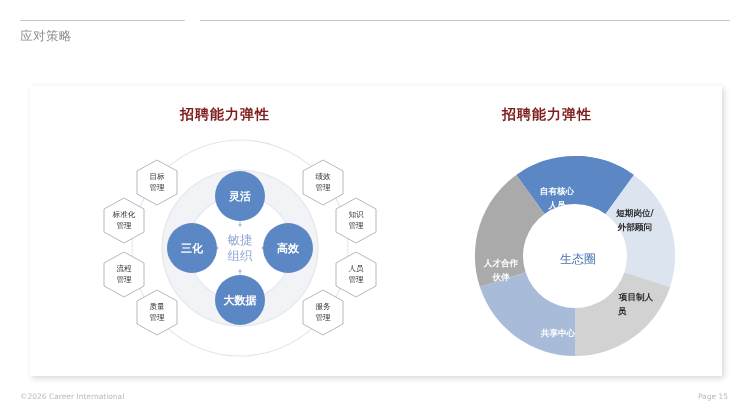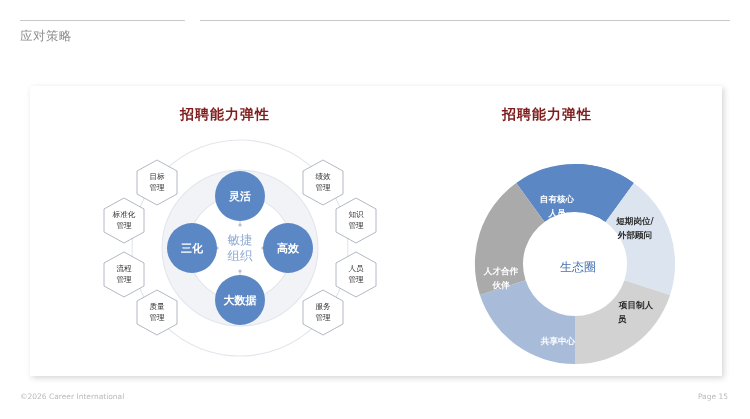--- a/index.html
+++ b/index.html
@@ -41,21 +41,21 @@
   #title-right { left: 472px; top: 20px; }
 
   
   #diagram-left { position: absolute; left: 45px; top: 44px; width: 330px; height: 235px; }
   #diagram-left svg { display: block; }
   .hex-label { font-size: 7.6px; fill: #2f2f2f; font-family: "DejaVu Sans", "Liberation Sans", sans-serif; }
   .node-label { font-size: 11px; fill: #ffffff; font-weight: bold; font-family: "DejaVu Sans", "Liberation Sans", sans-serif; }
   .core-label { font-size: 12.5px; fill: #8da8d4; font-family: "DejaVu Sans", "Liberation Sans", sans-serif; }
 
   
-  #diagram-right { position: absolute; left: 415px; top: 60px; width: 260px; height: 235px; }
+  #diagram-right { position: absolute; left: 415px; top: 52px; width: 260px; height: 235px; }
   #diagram-right svg { display: block; }
   .seg-label { font-size: 8.6px; fill: #ffffff; font-weight: bold; font-family: "DejaVu Sans", "Liberation Sans", sans-serif; }
   .seg-label-dark { font-size: 8.6px; fill: #2c2c2c; font-weight: bold; font-family: "DejaVu Sans", "Liberation Sans", sans-serif; }
   .eco-label { font-size: 12px; fill: #4472b0; font-family: "DejaVu Sans", "Liberation Sans", sans-serif; }
 
   
   #footer-left {
     position: absolute; left: 20px; bottom: 18px;
     font-size: 7.5px; color: #b9b9b9;
   }

